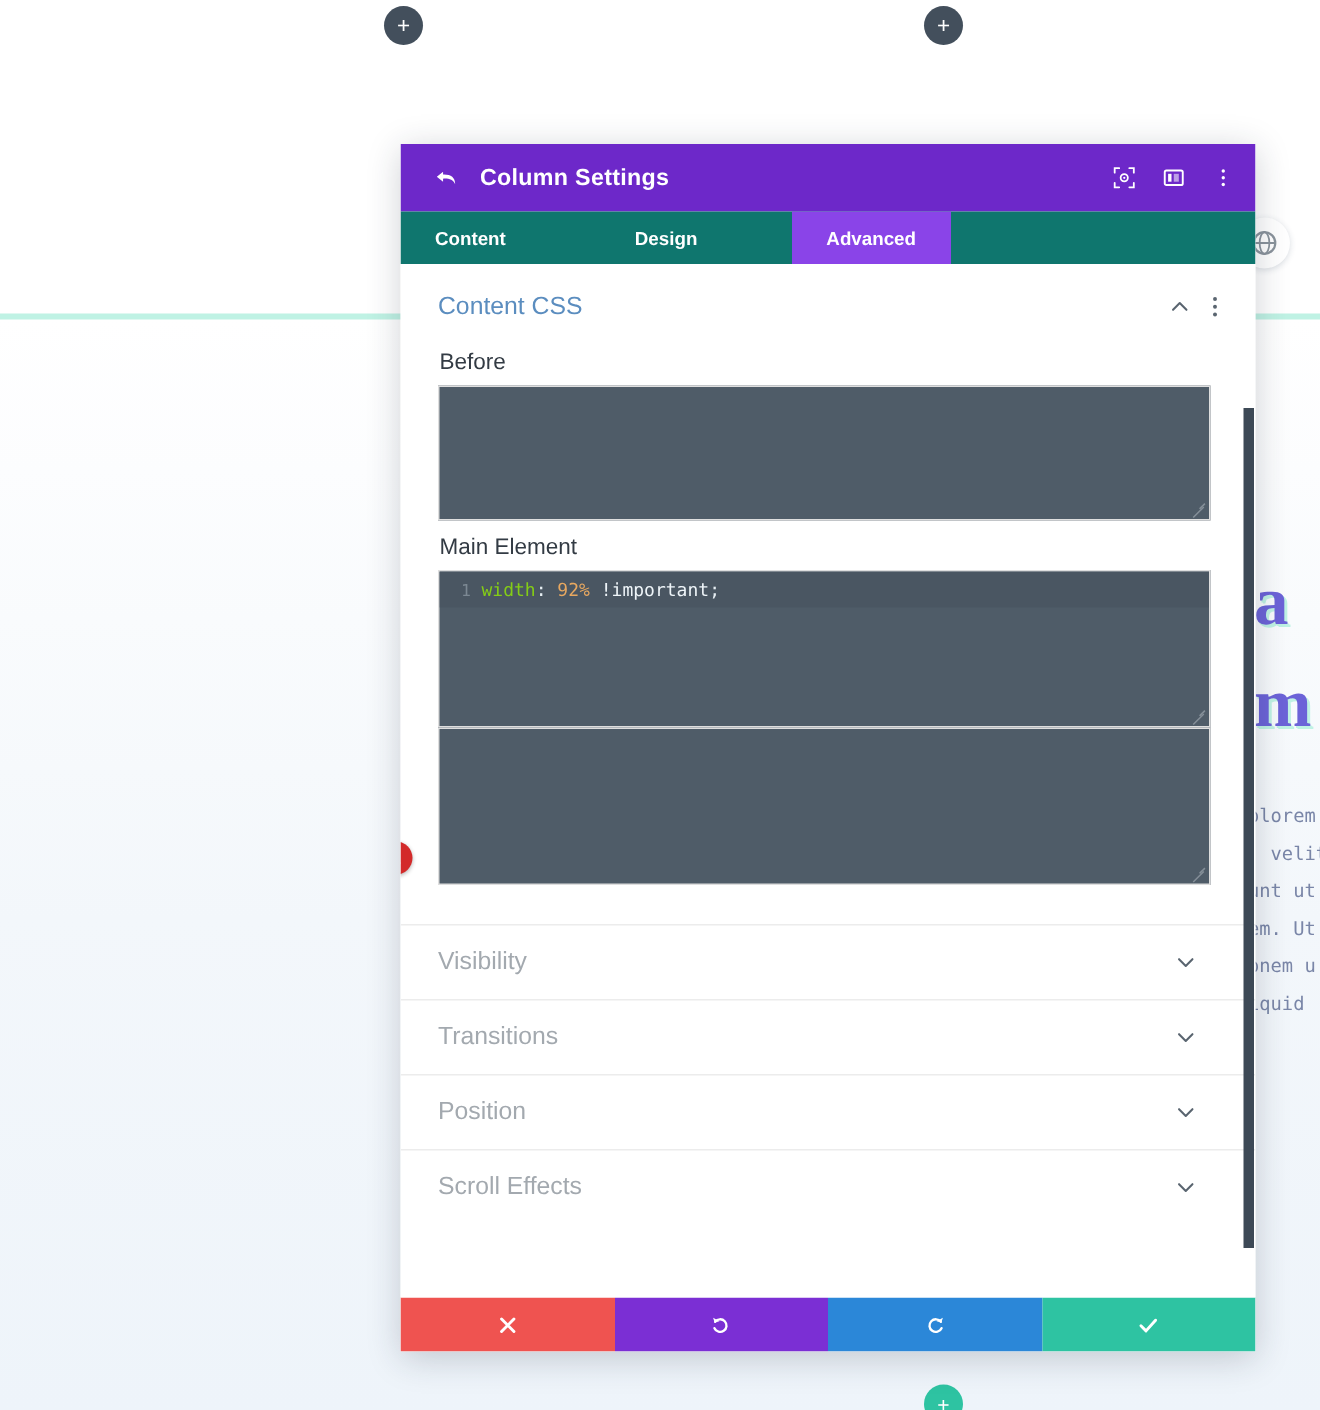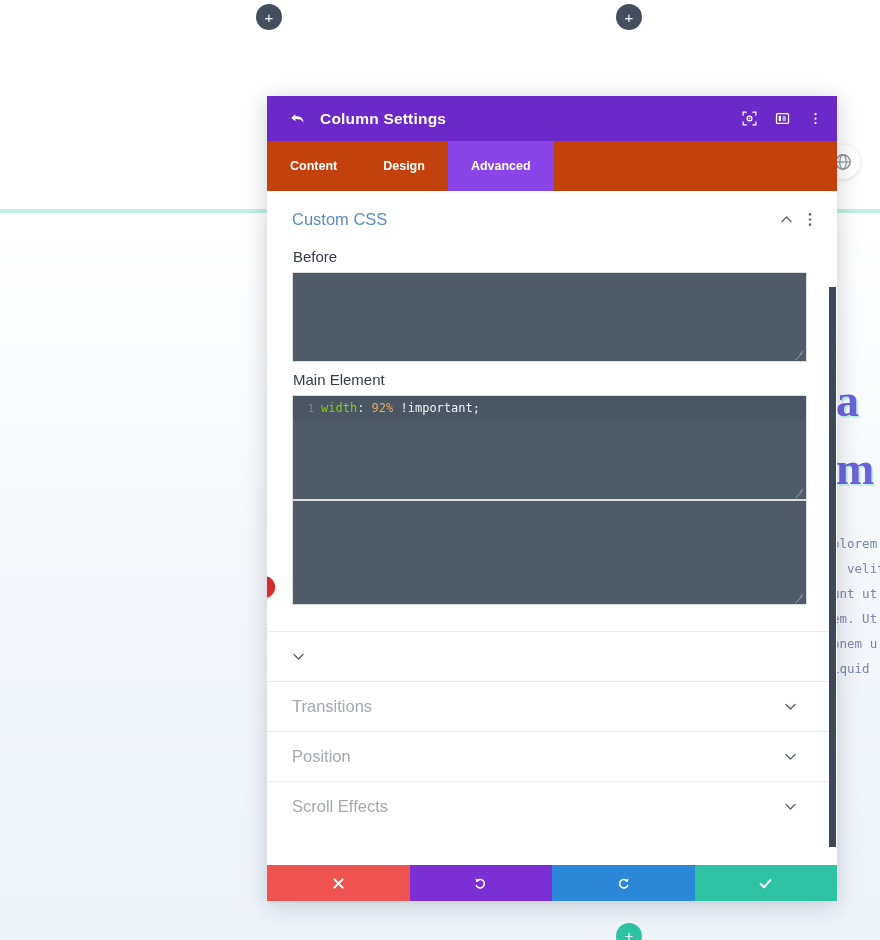--- a/index.html
+++ b/index.html
@@ -108,24 +108,25 @@
   .back-icon { width: 17px; height: 17px; margin-right: 14px; display:block; }
   .modal-title {
     color: #fff; font-size: 15.5px; font-weight: 700;
     letter-spacing: .2px;
     flex: 1 1 auto;
   }
   .header-icons { display: flex; align-items: center; gap: 18px; }
   .header-icons svg { width: 15px; height: 15px; display:block; }
 
   .tabbar {
-    height: 50px;
-    background: #c2410c;
+    height: 35px;
+    background: #0f766e;
     display: flex; align-items: stretch;
     flex: 0 0 auto;
+    gap: 40px;
   }
   .tab {
     display: flex; align-items: center; justify-content: center;
     color: #ffffff;
     font-size: 12.5px;
     font-weight: 700;
     padding: 0 23px;
     white-space: nowrap;
   }
   .tab.active { background: #8a44e8; }
@@ -333,21 +334,21 @@
       <div class="tab">Content</div>
       <div class="tab">Design</div>
       <div class="tab active">Advanced</div>
     </div>
 
     <div class="modal-body">
 
       <div class="section-open">
 
         <div class="section-title-row">
-          <div class="section-title">Custom CSS</div>
+          <div class="section-title">Content CSS</div>
           <svg class="chev" viewBox="0 0 16 16">
             <path d="M2.5 10.5 L8 5 L13.5 10.5" fill="none" stroke="#5a6570" stroke-width="1.7" stroke-linecap="round" stroke-linejoin="round"></path>
           </svg>
           <svg class="dots" viewBox="0 0 4 16">
             <circle cx="2" cy="2.5" r="1.4" fill="#5a6570"></circle>
             <circle cx="2" cy="8" r="1.4" fill="#5a6570"></circle>
             <circle cx="2" cy="13.5" r="1.4" fill="#5a6570"></circle>
           </svg>
         </div>
 
@@ -366,20 +367,21 @@
         </div>
 
         <div class="code-box empty-2">
           <div class="resize-grip"></div>
         </div>
 
       </div>
 
       <div class="sections-wrap" style="margin-top:26px;">
         <div class="collapsed-row">
+          <div class="collapsed-label">Visibility</div>
           <svg class="chev" viewBox="0 0 16 16">
             <path d="M2.5 5.5 L8 11 L13.5 5.5" fill="none" stroke="#5a6570" stroke-width="1.7" stroke-linecap="round" stroke-linejoin="round"></path>
           </svg>
         </div>
         <div class="collapsed-row">
           <div class="collapsed-label">Transitions</div>
           <svg class="chev" viewBox="0 0 16 16">
             <path d="M2.5 5.5 L8 11 L13.5 5.5" fill="none" stroke="#5a6570" stroke-width="1.7" stroke-linecap="round" stroke-linejoin="round"></path>
           </svg>
         </div>

